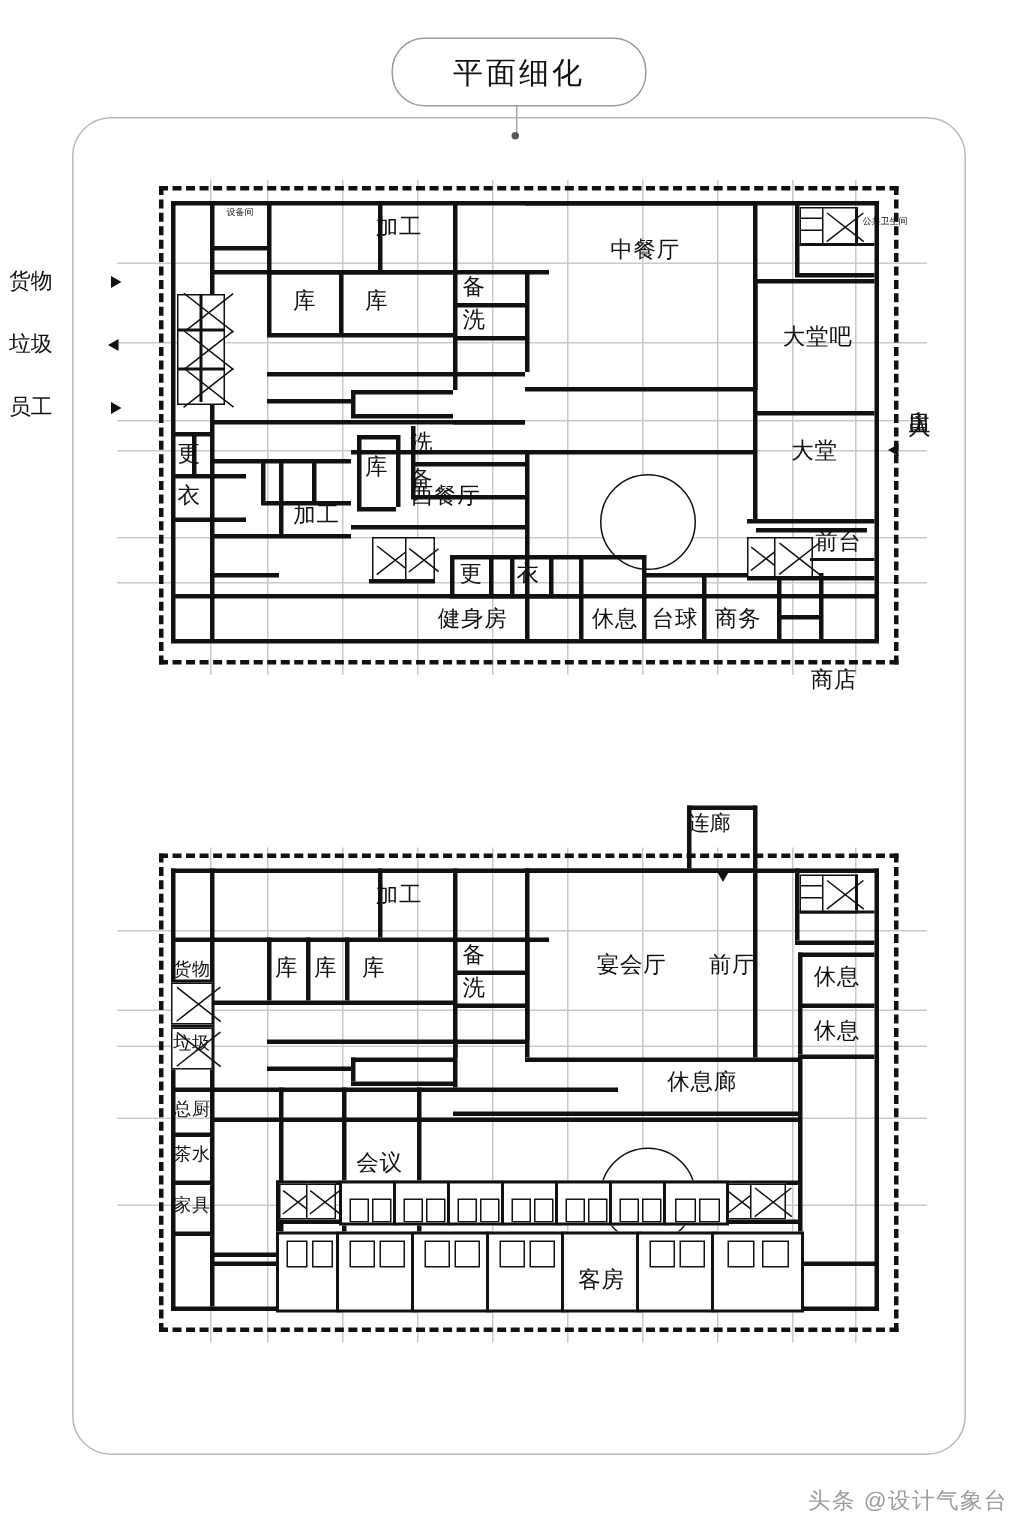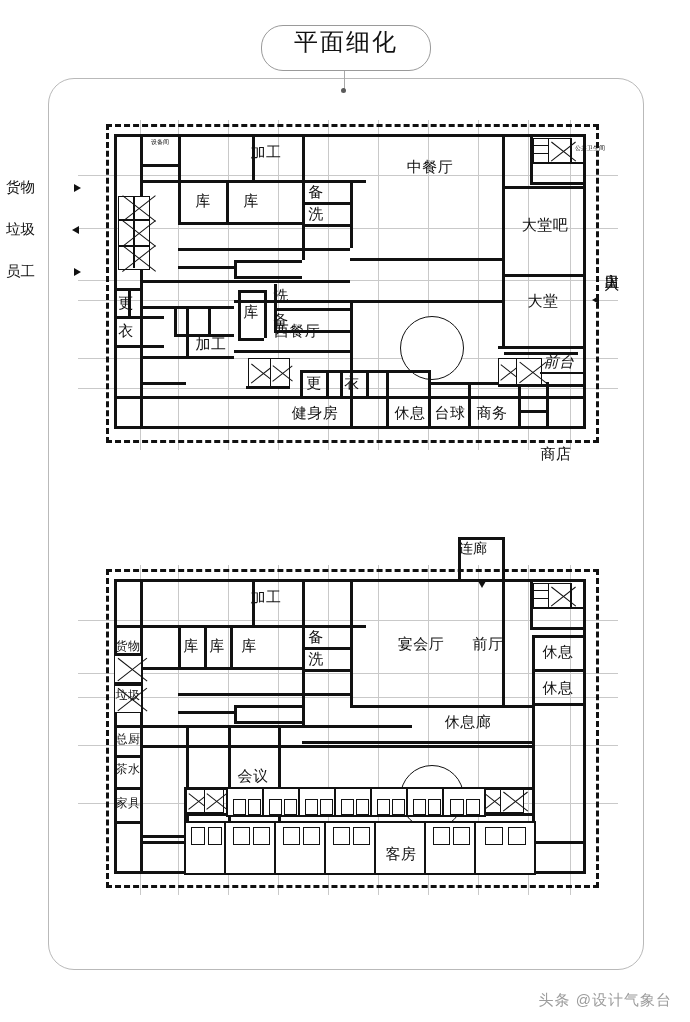--- a/index.html
+++ b/index.html
@@ -8,22 +8,22 @@
     background:#ffffff;
     font-family:"Liberation Sans","DejaVu Sans",sans-serif;
     color:#111;
     position:relative;
     overflow:hidden;
   }
   
   #title-pill{
     position:absolute;left:261px;top:25px;width:168px;height:44px;
     border:1.4px solid #9a9a9a;border-radius:22px;background:#fff;
-    display:flex;align-items:flex-start;justify-content:center;
-    font-size:24px;letter-spacing:2px;color:#111;
+    display:flex;align-items:center;justify-content:center;
+    font-size:20px;letter-spacing:2px;color:#111;
     z-index:6;
   }
   #title-stem{
     position:absolute;left:344px;top:69px;width:1.2px;height:22px;
     background:#a8a8a8;z-index:5;
   }
   #title-dot{
     position:absolute;left:341px;top:88px;width:5px;height:5px;border-radius:50%;
     background:#5a5a5a;z-index:6;
   }
@@ -262,21 +262,21 @@
   <div class="rl" style="left:110px;top:214px;width:46px;height:20px;">加工</div>
   <div class="rl" style="left:36px;top:172px;width:24px;height:22px;">更</div>
   <div class="rl" style="left:36px;top:200px;width:24px;height:22px;">衣</div>
   <div class="rl" style="left:224px;top:252px;width:24px;height:22px;">更</div>
   <div class="rl" style="left:262px;top:252px;width:24px;height:22px;">衣</div>
   <div class="rl" style="left:204px;top:282px;width:66px;height:22px;">健身房</div>
   <div class="rl" style="left:312px;top:282px;width:40px;height:22px;">休息</div>
   <div class="rl" style="left:352px;top:282px;width:40px;height:22px;">台球</div>
   <div class="rl" style="left:392px;top:282px;width:44px;height:22px;">商务</div>
   <div class="rl" style="left:456px;top:282px;width:44px;height:22px;margin-top:41px;">商店</div>
-  <div class="rl" style="left:462px;top:232px;width:38px;height:20px;font-style:italic;">前台</div>
+  <div class="rl" style="left:462px;top:232px;width:38px;height:20px;">前台</div>
 
   <div class="ext" style="left:-72px;top:58px;">货物</div>
   <div class="arrow-r" style="left:-4px;top:64px;"></div>
   <div class="ext" style="left:-72px;top:100px;">垃圾</div>
   <div class="arrow-l" style="left:-6px;top:106px;"></div>
   <div class="ext" style="left:-72px;top:142px;font-family:Liberation Serif, serif;">员工</div>
   <div class="arrow-r" style="left:-4px;top:148px;"></div>
   <div class="ext vert" style="left:524px;top:142px;height:86px;">主出入口</div>
   <div class="arrow-l" style="left:514px;top:176px;"></div>
 

